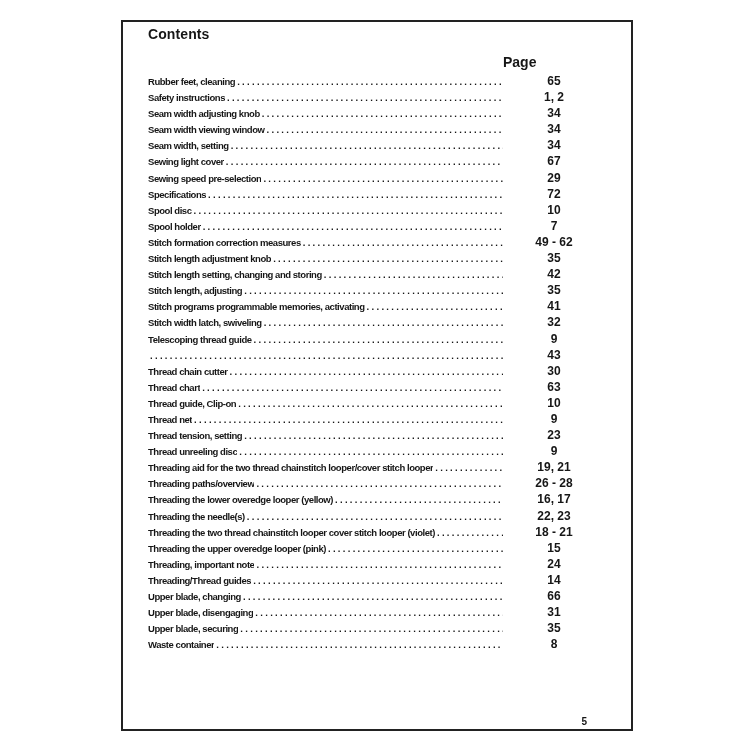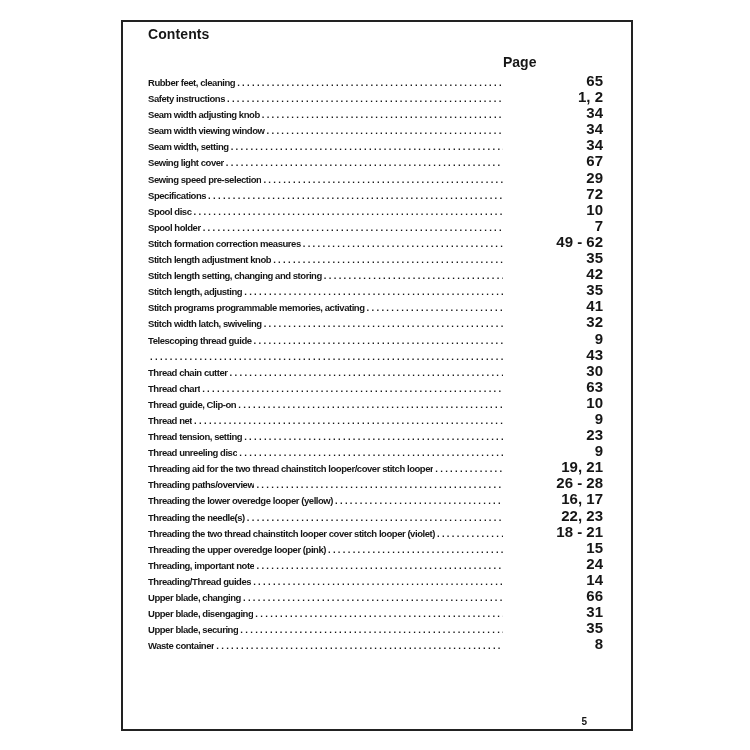--- a/index.html
+++ b/index.html
@@ -56,23 +56,23 @@
     font-weight: 700;
   }
   .dot-leader::before {
     content: "................................................................................";
     letter-spacing: 2.3px;
     padding-left: 2px;
   }
   .toc-page {
     flex: 0 0 100px;
     width: 100px;
-    font-size: 15px;
-    font-weight: 700;
-    text-align: right;
+    font-size: 12px;
+    font-weight: 700;
+    text-align: center;
     padding-left: 2px;
   }
   .folio {
     position: absolute;
     right: 44px; bottom: 2px;
     font-size: 10px;
     font-weight: 700;
   }
 </style>
 </head>

